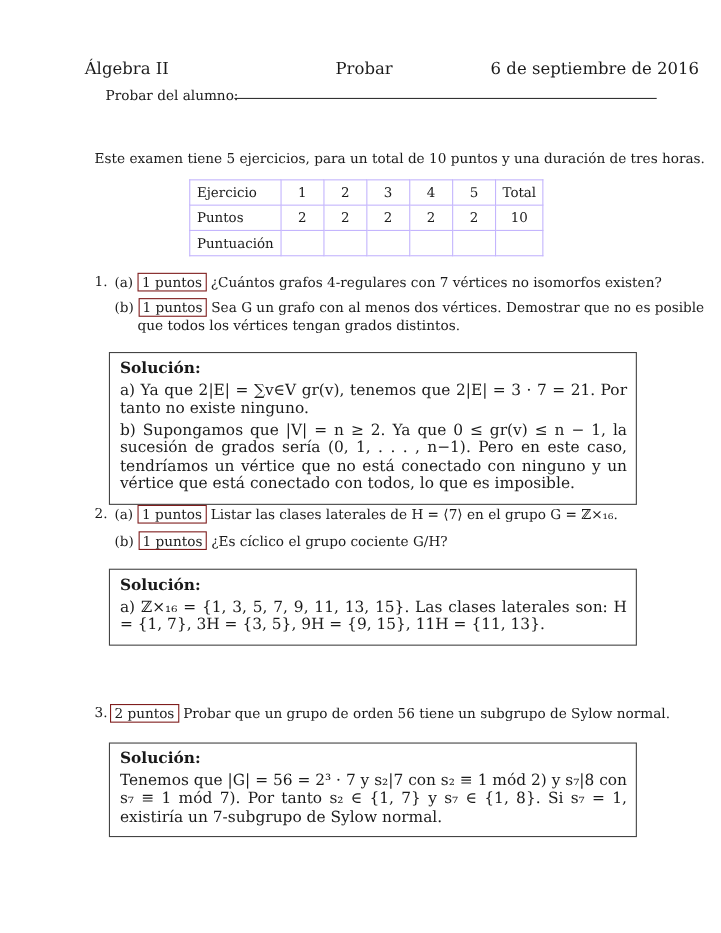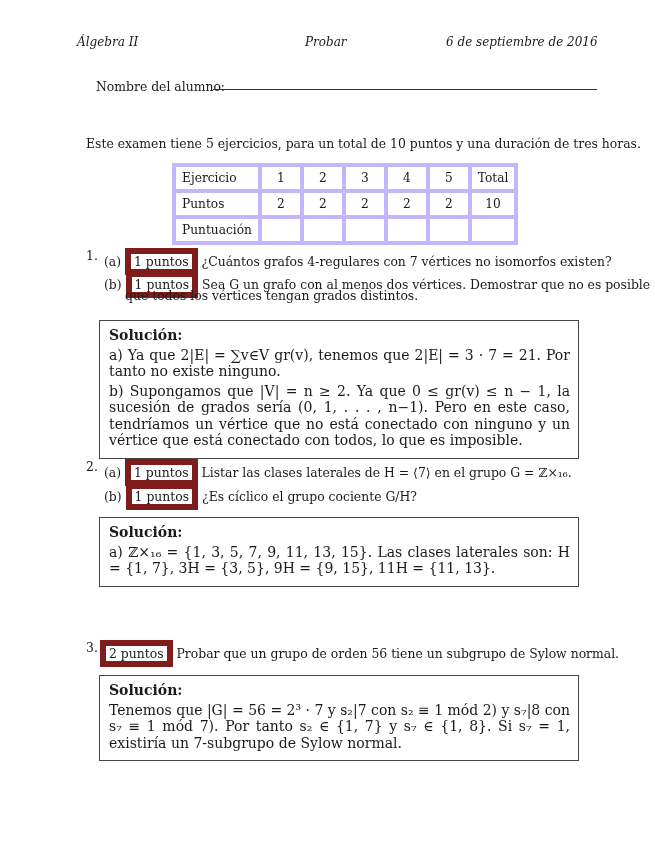--- a/index.html
+++ b/index.html
@@ -2,52 +2,52 @@
 <html><head>
   <meta charset="utf-8">
   <style>
     html, body { margin: 0; padding: 0; background: #ffffff; }
     body {
       width: 655px; height: 848px; position: relative; overflow: hidden;
       font-family: "DejaVu Serif", "Liberation Serif", serif;
       color: #1a1a1a; font-size: 12.4px; line-height: 16px;
     }
     .abs { position: absolute; white-space: nowrap; }
-    .hdr { top: 34px; font-size: 12px; font-style: italic; }
+    .hdr { top: 54px; font-size: 15px; }
     .name-line { position: absolute; left: 213px; top: 89px; width: 384px; border-bottom: 1px solid #333; height: 0; }
     table.score {
       position: absolute; left: 172px; top: 163px; border-collapse: collapse;
       font-size: 12.2px;
     }
     table.score td {
-      border: 4px solid #c4b5fd; height: 22px; padding: 0 6px; text-align: center;
+      border: 1px solid #c4b5fd; height: 22px; padding: 0 6px; text-align: center;
     }
     table.score td.first { text-align: left; width: 64px; }
     table.score td.num { width: 26px; }
     table.score td.tot { width: 28px; }
     .pts {
-      display: inline-block; border: 6px solid #7f1d1d; padding: 0 3px; line-height: 15px;
+      display: inline-block; border: 1px solid #7f1d1d; padding: 0 3px; line-height: 15px;
       margin-right: 4px;
     }
     .q { position: absolute; white-space: nowrap; }
     .sol {
       position: absolute; left: 99px; width: 461px; border: 1.3px solid #444;
       padding: 6px 8px 6px 9px; font-size: 14px; line-height: 16.5px; text-align: justify;
     }
     .sol .title { font-weight: bold; margin-bottom: 3px; }
     .sol p { margin: 0 0 3px 0; white-space: normal; }
   </style>
 </head>
 <body>
 
 <div class="abs hdr" style="left:77px;">Álgebra II</div>
 <div class="abs hdr" style="left:305px;">Probar</div>
 <div class="abs hdr" style="left:446px;">6 de septiembre de 2016</div>
 
-<div class="abs" style="left:96px; top:79px;">Nombre del alumno:</div>
+<div class="abs" style="left:96px; top:79px;">Probar del alumno:</div>
 <div class="name-line"></div>
 
 <div class="abs" style="left:86px; top:136px;">Este examen tiene 5 ejercicios, para un total de 10 puntos y una duración de tres horas.</div>
 
 <table class="score">
   <tbody>
       <tr>
     <td class="first">Ejercicio</td>
     <td class="num">1</td>
     <td class="num">2</td>

